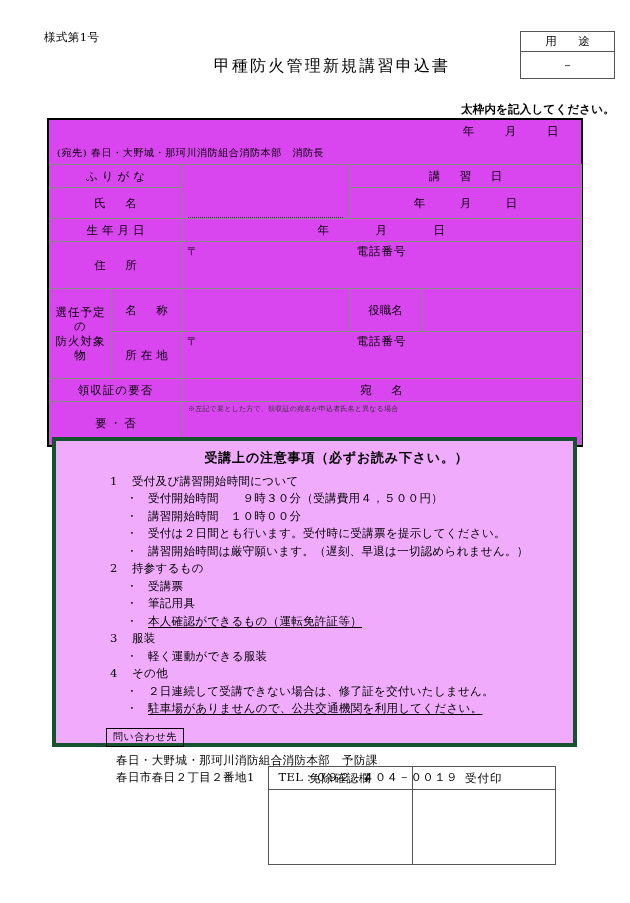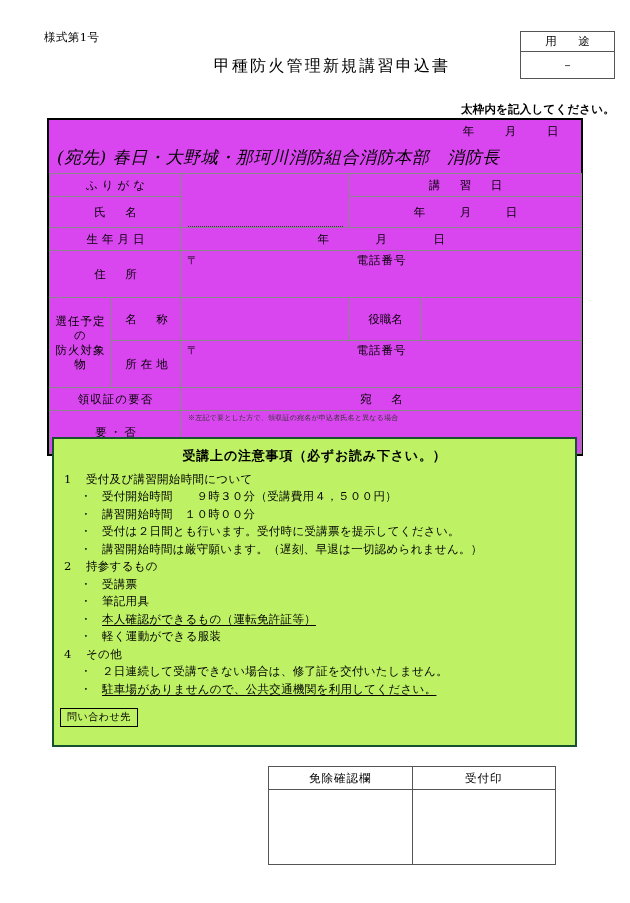--- a/index.html
+++ b/index.html
@@ -80,25 +80,24 @@
     background: #d946ef;
   }
   .hdr-date {
     text-align: right;
     font-size: 11.5px;
     padding: 4px 22px 0 0;
     letter-spacing: 0.5px;
   }
   .hdr-date span { margin-left: 26px; }
   .hdr-to {
-    font-size: 17px;
+    font-size: 10px;
     padding: 7px 0 4px 8px;
     letter-spacing: 0.6px;
     white-space: nowrap;
-    font-style: italic;
   }
   table.grid {
     border-collapse: collapse;
     width: 100%;
     table-layout: fixed;
   }
   table.grid td {
     border: 1px solid #888888;
     font-size: 11.5px;
     padding: 0;
@@ -173,23 +172,24 @@
     text-indent: 3px;
   }
 
   
   .notice {
     position: absolute;
     left: 52px;
     top: 437px;
     width: 525px;
     height: 310px;
-    border: 2px solid #14532d;
+    border: 4px solid #14532d;
     box-sizing: border-box;
-    background: #bef264;
+    background: #f0abfc;
+    padding-left: 44px;
   }
   .notice-title {
     text-align: center;
     font-size: 13px;
     font-weight: bold;
     letter-spacing: 0.8px;
     padding-top: 8px;
     white-space: nowrap;
   }
   .notice-list {
@@ -344,28 +344,33 @@
   <ul class="notice-list" id="notice-list">
       <li><span class="num">1</span><span>受付及び講習開始時間について</span></li>
       <li class="sub"><span class="bullet">・</span><span>受付開始時間　　９時３０分（受講費用４，５００円）</span></li>
       <li class="sub"><span class="bullet">・</span><span>講習開始時間　１０時００分</span></li>
       <li class="sub"><span class="bullet">・</span><span>受付は２日間とも行います。受付時に受講票を提示してください。</span></li>
       <li class="sub"><span class="bullet">・</span><span>講習開始時間は厳守願います。（遅刻、早退は一切認められません。）</span></li>
       <li><span class="num">2</span><span>持参するもの</span></li>
       <li class="sub"><span class="bullet">・</span><span>受講票</span></li>
       <li class="sub"><span class="bullet">・</span><span>筆記用具</span></li>
       <li class="sub"><span class="bullet">・</span><span class="u-line">本人確認ができるもの（運転免許証等）</span></li>
+      <li><span class="num">3</span><span>服装</span></li>
       <li class="sub"><span class="bullet">・</span><span>軽く運動ができる服装</span></li>
       <li><span class="num">4</span><span>その他</span></li>
       <li class="sub"><span class="bullet">・</span><span>２日連続して受講できない場合は、修了証を交付いたしません。</span></li>
       <li class="sub"><span class="bullet">・</span><span class="u-line">駐車場がありませんので、公共交通機関を利用してください。</span></li>
     </ul>
 
   <div>
     <span class="contact-tag">問い合わせ先</span>
+    <div class="contact-lines">
+      <div>春日・大野城・那珂川消防組合消防本部　予防課</div>
+      <div>春日市春日２丁目２番地1　　TEL：０９２－４０４－００１９</div>
+    </div>
   </div>
 </div>
 
 <table class="stamp-table">
   <tbody>
     <tr>
       <td class="stamp-head">免除確認欄</td>
       <td class="stamp-head">受付印</td>
     </tr>
     <tr>

